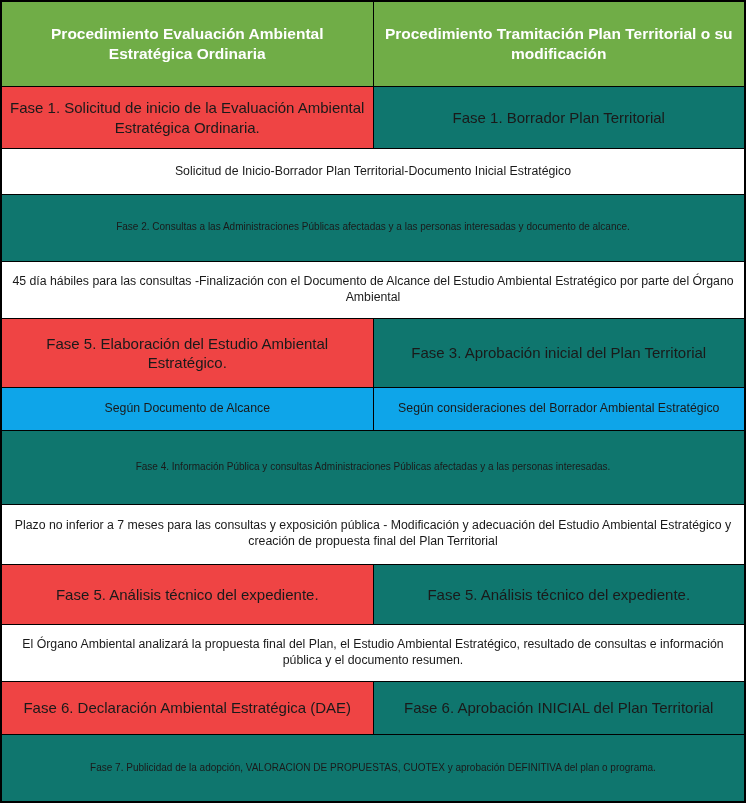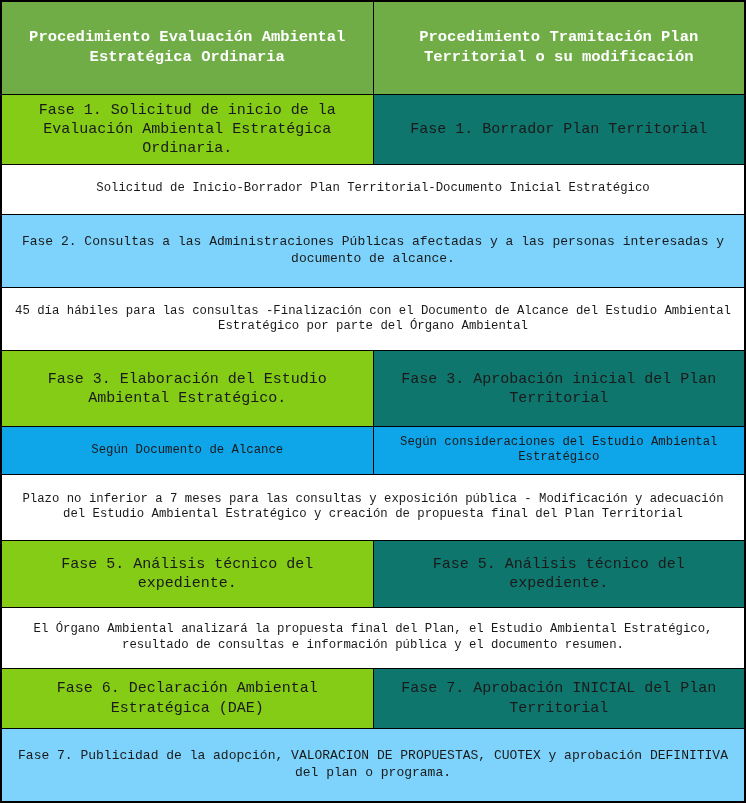--- a/index.html
+++ b/index.html
@@ -28,47 +28,46 @@
   #procedure-table col.col-right {
     width: 50%;
   }
 
   #procedure-table td {
     border: 1px solid #000000;
     text-align: center;
     vertical-align: middle;
     padding: 0 8px;
     line-height: 1.28;
-    font-family: Liberation Mono, monospace;
   }
 
   
   td.header-cell {
     background: #70AD47;
     color: #ffffff;
     font-weight: bold;
     font-size: 15.5px;
     padding: 10px 10px;
     line-height: 1.3;
   }
 
   
   td.phase-green {
-    background: #84cc16;
+    background: #ef4444;
     font-size: 15px;
     padding: 10px 14px;
   }
   td.phase-blue {
     background: #0f766e;
     font-size: 15px;
     padding: 10px 14px;
   }
   td.phase-yellow {
-    background: #7dd3fc;
-    font-size: 13px;
+    background: #0f766e;
+    font-size: 10px;
     padding: 12px 16px;
     line-height: 1.35;
   }
 
   
   td.note-cell {
     background: #ffffff;
     font-size: 12.3px;
     padding: 8px 12px;
     line-height: 1.35;
@@ -122,46 +121,49 @@
 
     <tr class="row-phase2">
       <td class="phase-yellow" colspan="2">Fase 2. Consultas a las Administraciones Públicas afectadas y a las personas interesadas y documento de alcance.</td>
     </tr>
 
     <tr class="row-note2">
       <td class="note-cell" colspan="2">45 día hábiles para las consultas -Finalización con el Documento de Alcance del Estudio Ambiental Estratégico por parte del Órgano Ambiental</td>
     </tr>
 
     <tr class="row-phase3">
-      <td class="phase-green">Fase 3. Elaboración del Estudio Ambiental Estratégico.</td>
+      <td class="phase-green">Fase 5. Elaboración del Estudio Ambiental Estratégico.</td>
       <td class="phase-blue">Fase 3. Aprobación inicial del Plan Territorial</td>
     </tr>
 
     <tr class="row-note3">
       <td class="note-cell-split">Según Documento de Alcance</td>
-      <td class="note-cell-split">Según consideraciones del  Estudio Ambiental Estratégico</td>
+      <td class="note-cell-split">Según consideraciones del  Borrador Ambiental Estratégico</td>
     </tr>
 
+    <tr class="row-phase4">
+      <td class="phase-yellow" colspan="2">Fase 4. Información Pública y consultas Administraciones Públicas afectadas y a las personas interesadas.</td>
+    </tr>
 
     <tr class="row-note4">
       <td class="note-cell" colspan="2">Plazo no inferior a 7 meses para las consultas y exposición pública - Modificación y adecuación del Estudio Ambiental Estratégico y creación de propuesta final del Plan Territorial</td>
     </tr>
 
     <tr class="row-phase5">
       <td class="phase-green">Fase 5. Análisis técnico del expediente.</td>
       <td class="phase-blue">Fase 5. Análisis técnico del expediente.</td>
     </tr>
 
     <tr class="row-note5">
       <td class="note-cell" colspan="2">El Órgano Ambiental analizará la propuesta final del Plan, el Estudio Ambiental Estratégico, resultado de consultas e información pública y el documento resumen.</td>
     </tr>
 
     <tr class="row-phase6">
       <td class="phase-green">Fase 6. Declaración Ambiental Estratégica (DAE)</td>
-      <td class="phase-blue">Fase 7. Aprobación INICIAL del Plan Territorial</td>
+      <td class="phase-blue">Fase 6. Aprobación INICIAL del Plan Territorial</td>
     </tr>
 
 
     <tr class="row-phase7">
       <td class="phase-yellow" colspan="2">Fase 7. Publicidad de la adopción, VALORACION DE PROPUESTAS, CUOTEX  y aprobación DEFINITIVA del plan o programa.</td>
     </tr>
 
   </tbody>
 </table>
 

